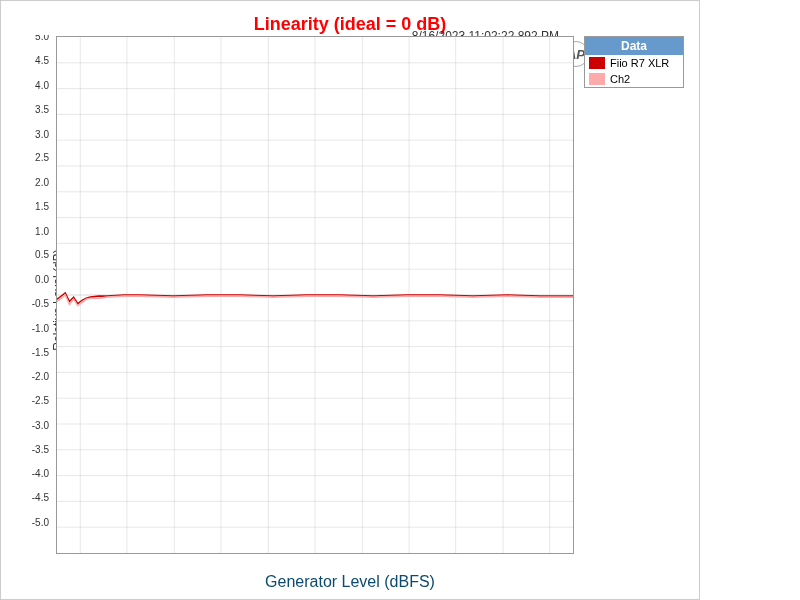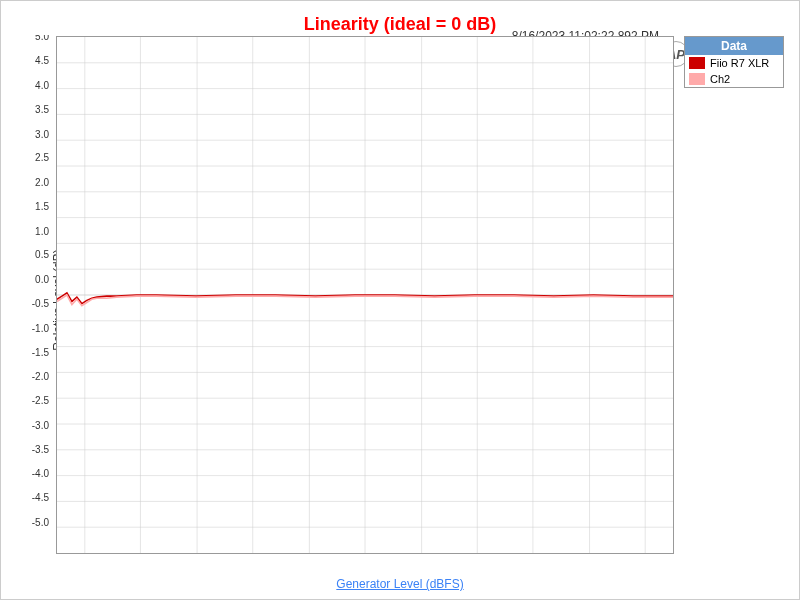--- a/index.html
+++ b/index.html
@@ -4,21 +4,21 @@
   <style>
     * { margin: 0; padding: 0; box-sizing: border-box; }
     body {
       width: 800px;
       height: 600px;
       background: #fff;
       font-family: Arial, sans-serif;
       overflow: hidden;
     }
     .chart-container {
-      width: 800px;
+      width: 700px;
       height: 600px;
       position: relative;
       background: #fff;
       border: 1px solid #ccc;
     }
     .chart-title {
       text-align: center;
       color: red;
       font-size: 18px;
       font-weight: bold;
@@ -102,23 +102,22 @@
       transform: translateY(-50%) rotate(-90deg);
       font-size: 12px;
       color: #333;
       white-space: nowrap;
     }
     .x-axis-label {
       position: absolute;
       bottom: 8px;
       left: 50%;
       transform: translateX(-50%);
-      font-size: 12px;
-      color: #3b82f6;
-      text-decoration: underline;
+      font-size: 16px;
+      color: #0c4a6e;
     }
     .plot-area {
       position: absolute;
       top: 35px;
       left: 55px;
       right: 125px;
       bottom: 45px;
       background: #fff;
       border: 1px solid #999;
       overflow: hidden;

